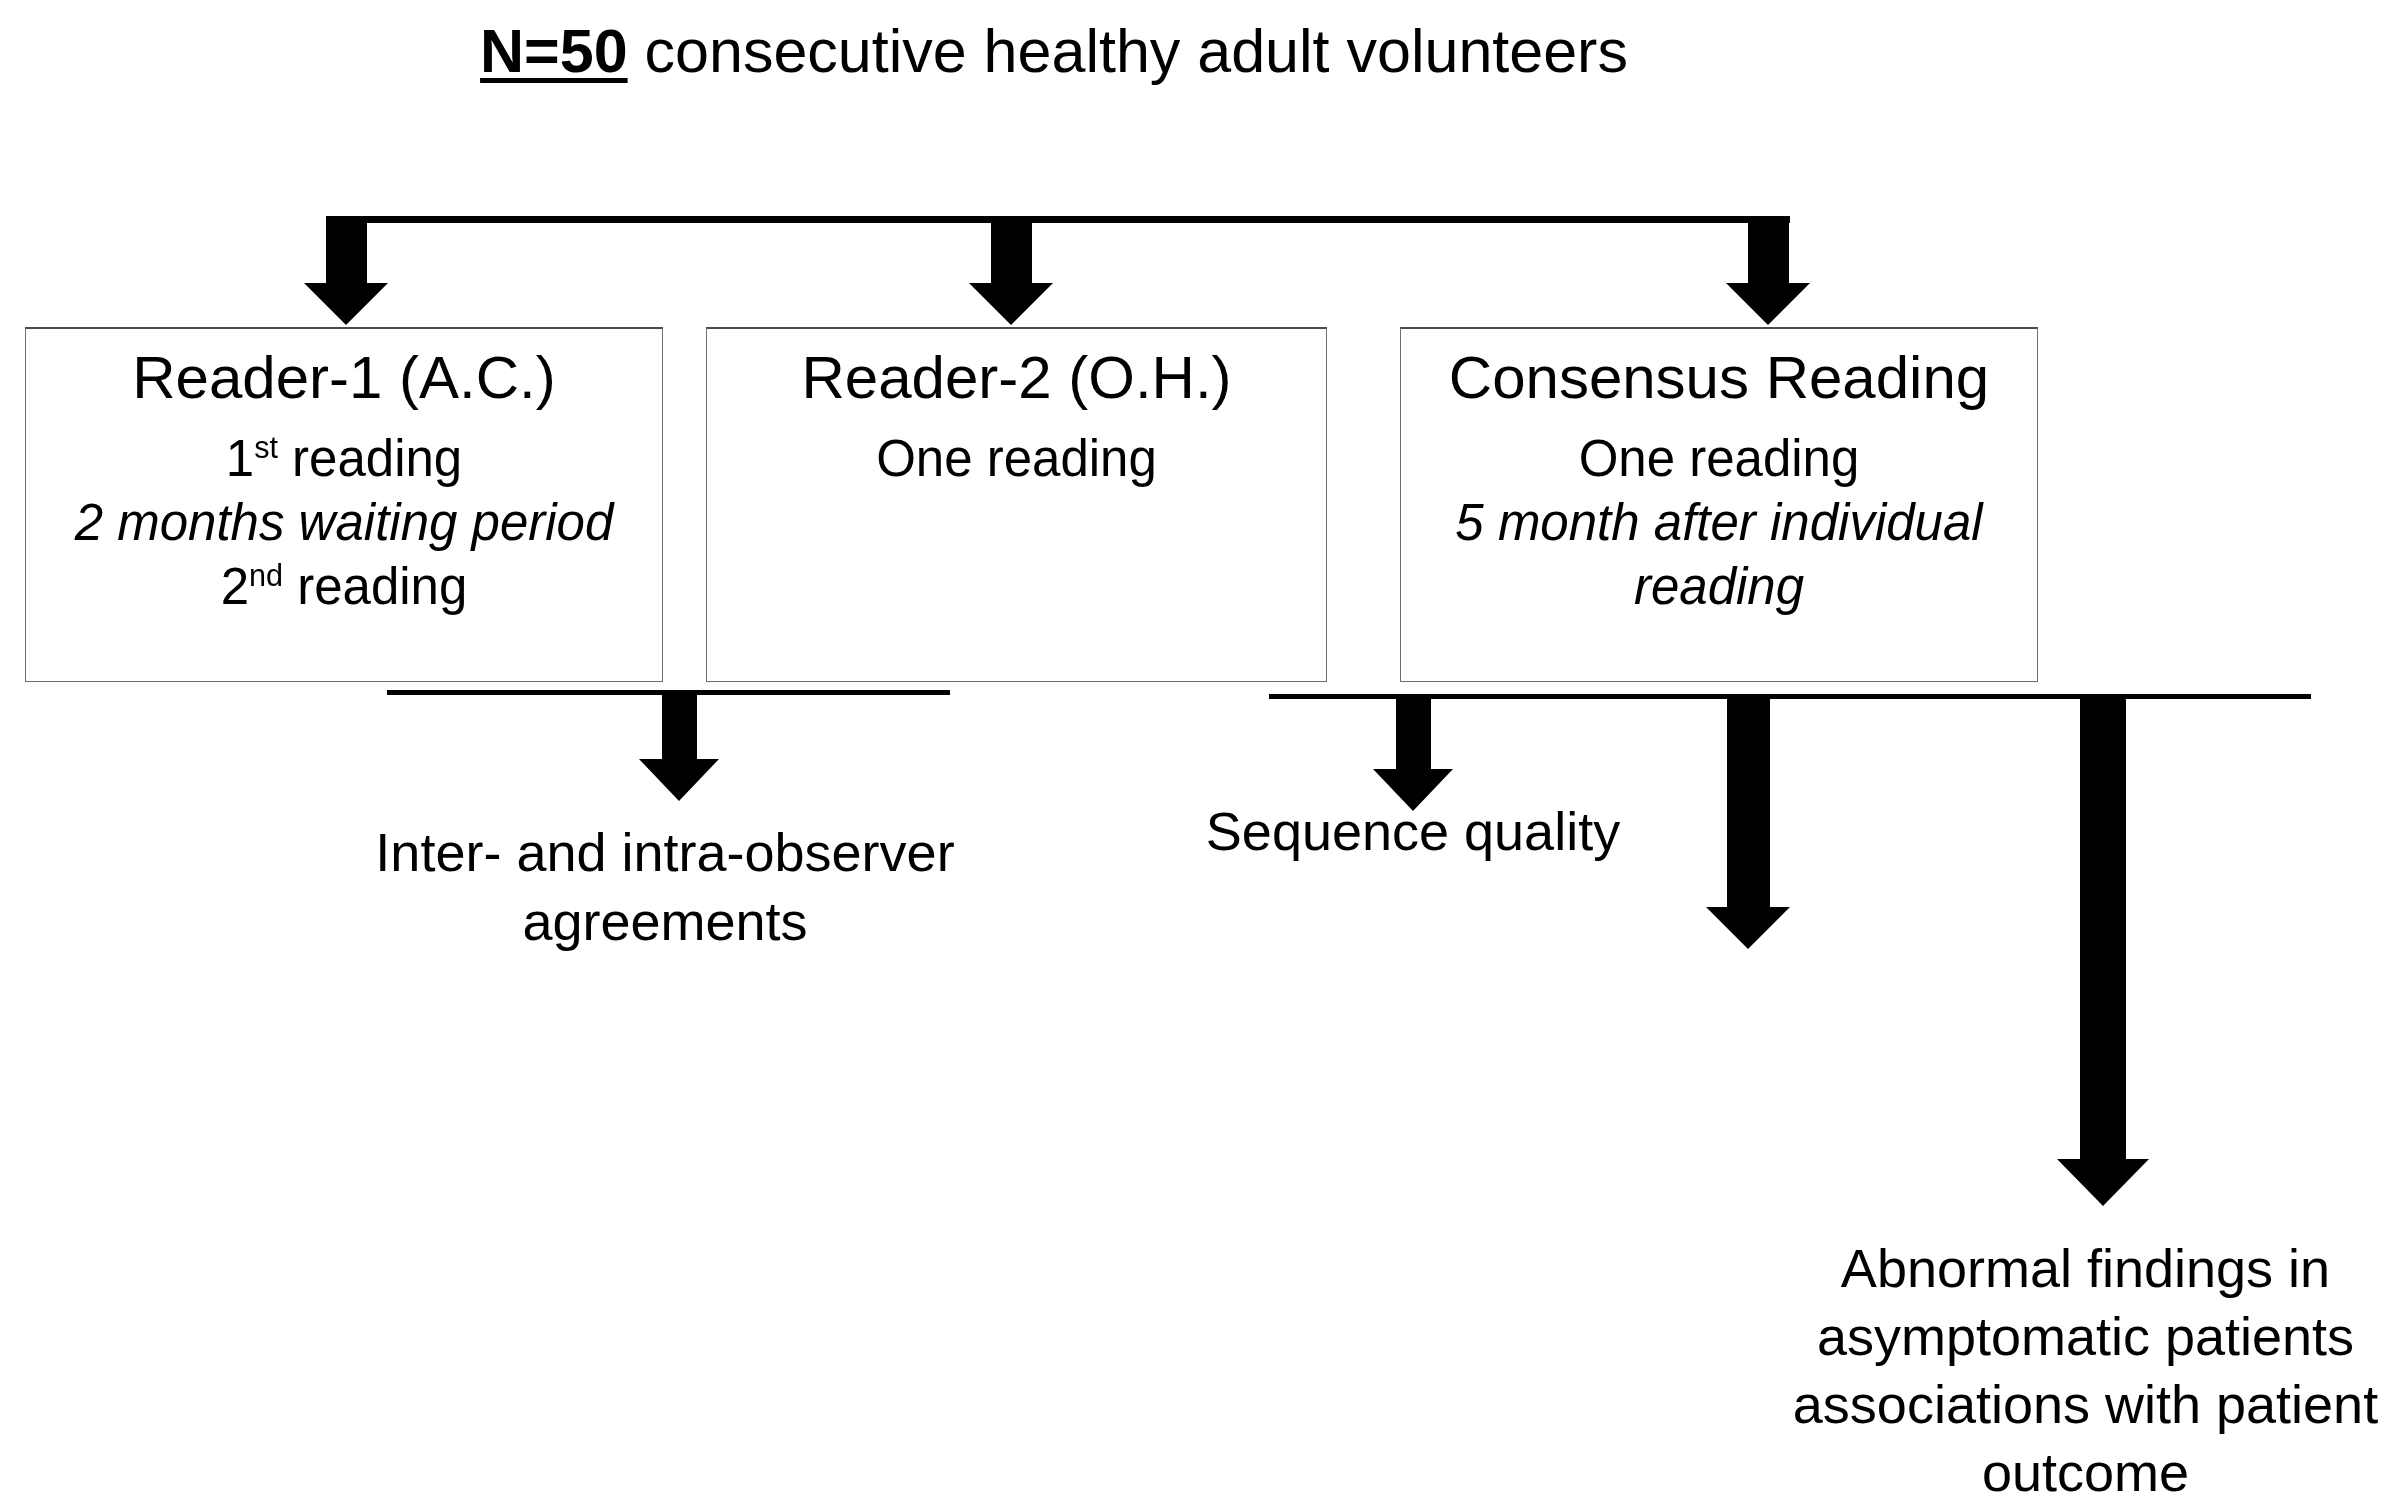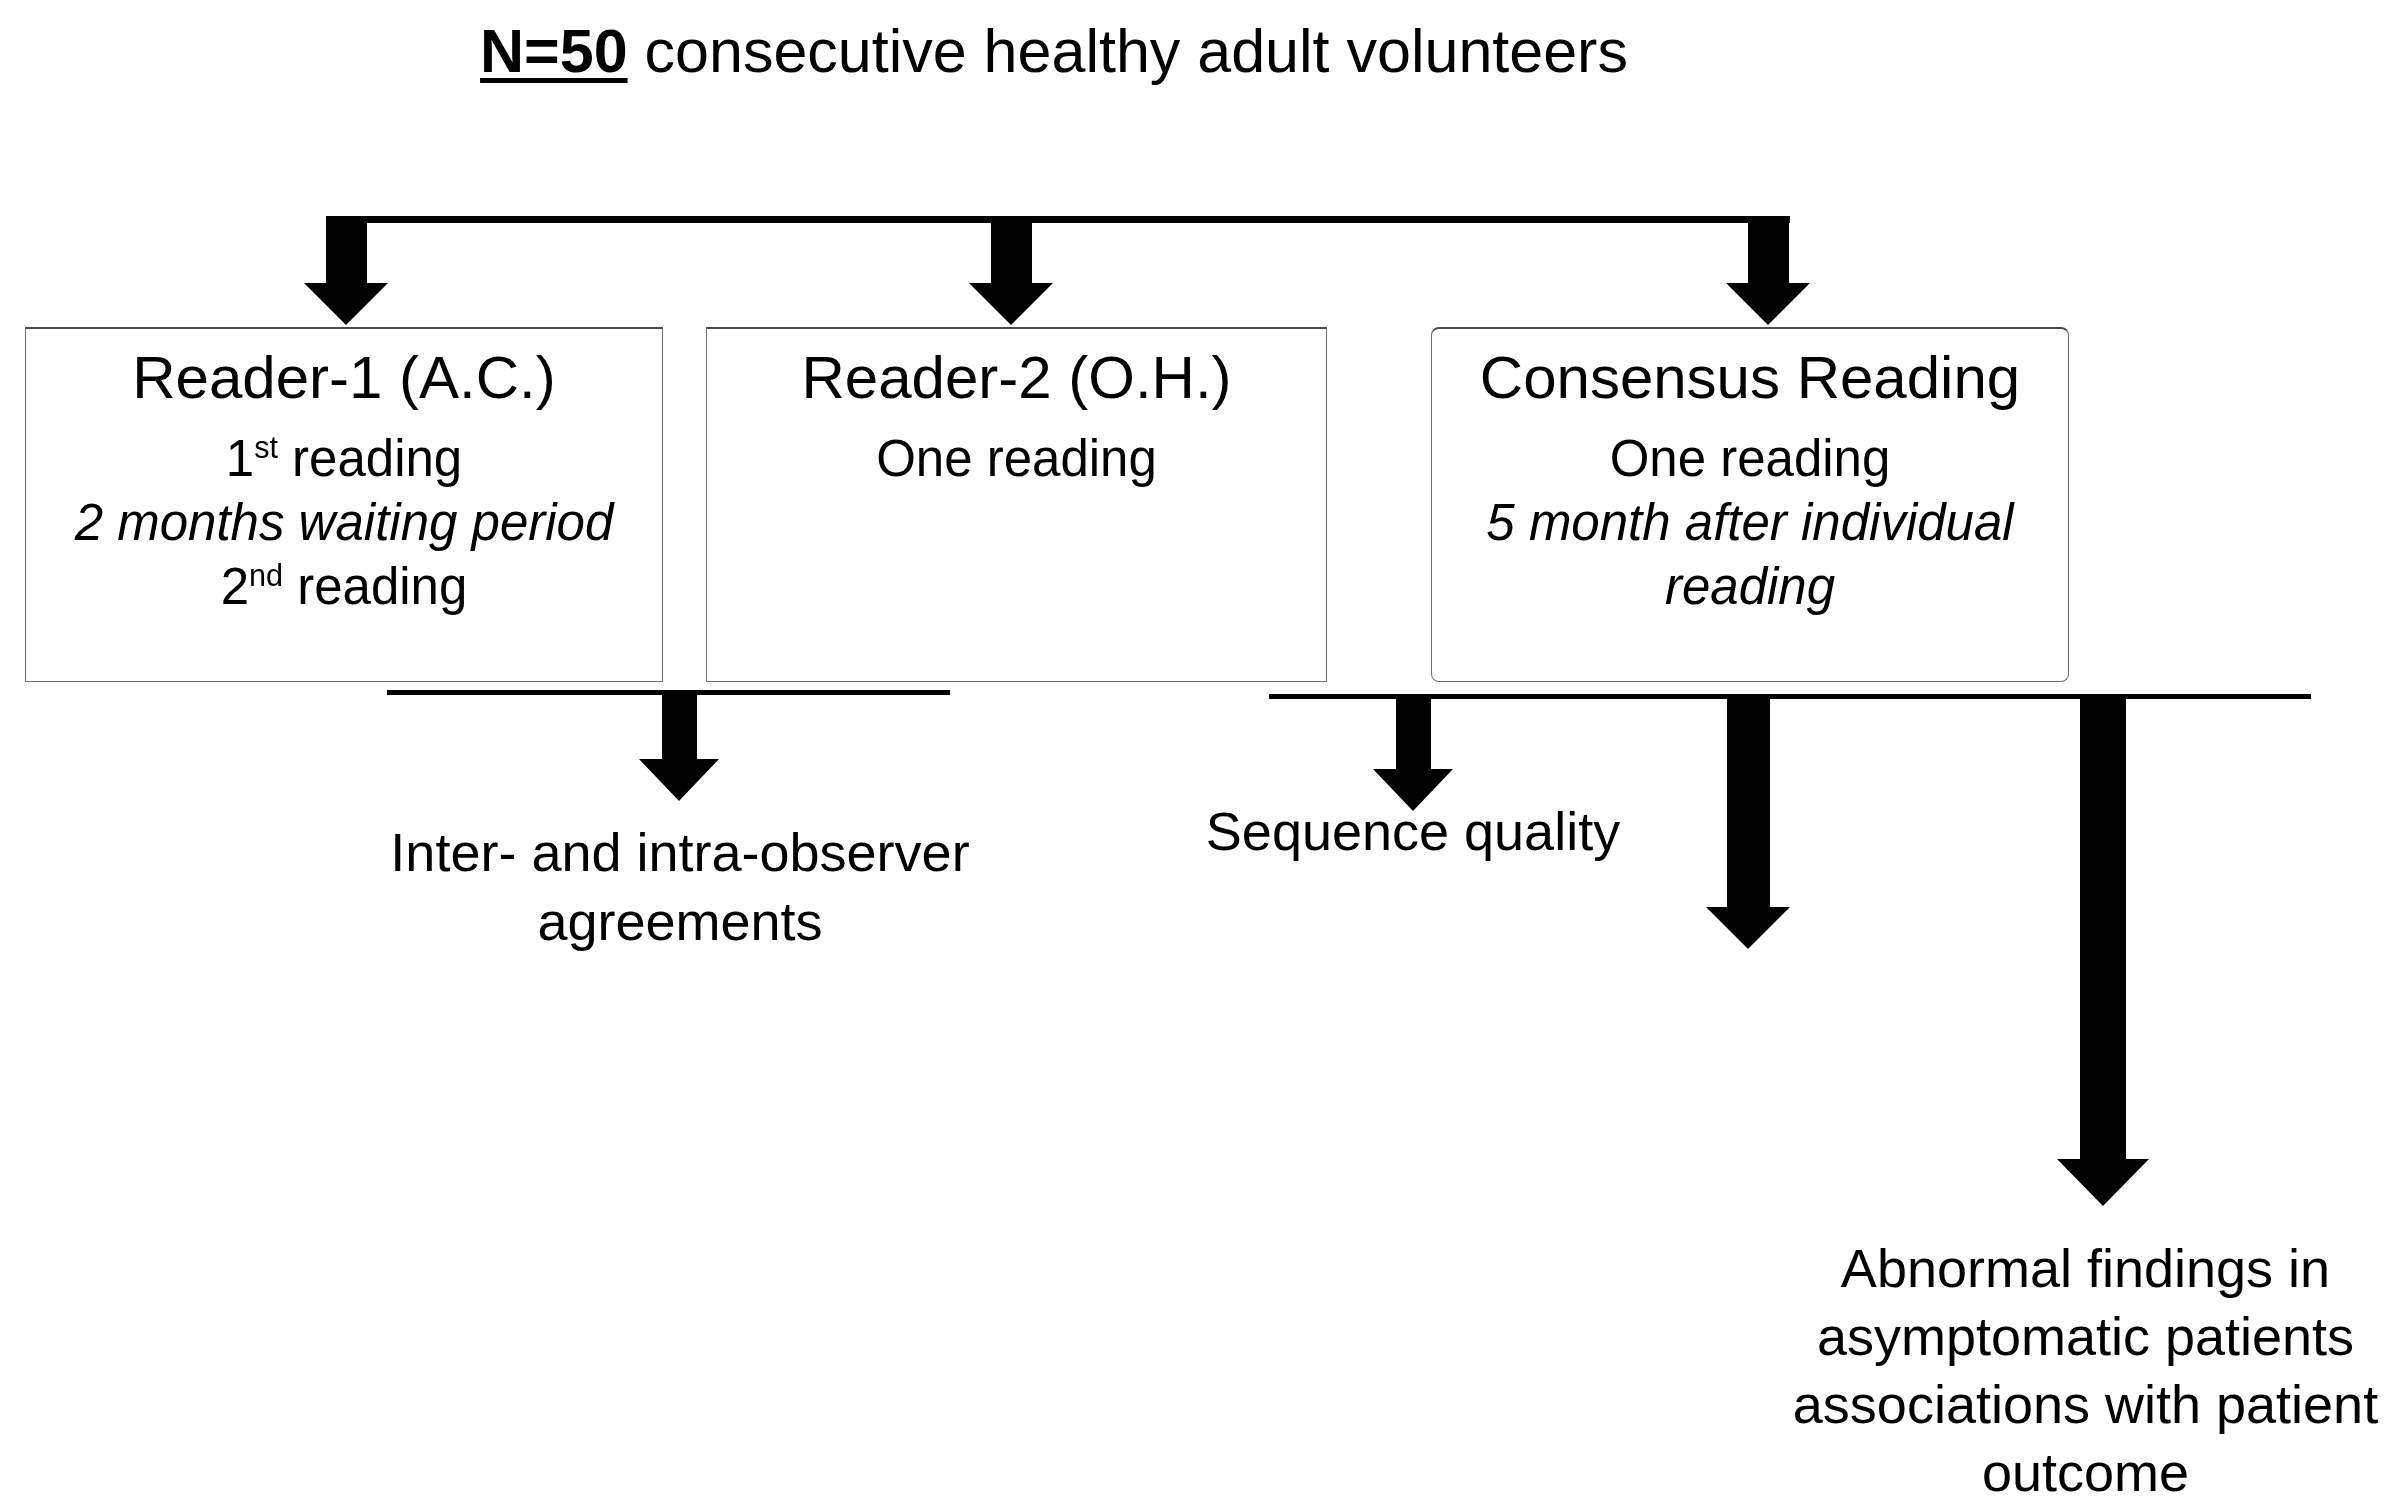--- a/index.html
+++ b/index.html
@@ -89,37 +89,37 @@
   
   .rbox{
     position:absolute; top:327px; height:355px;
     border:1.8px solid var(--border);
     border-top:2.7px solid var(--border-top);
     background:var(--bg);
     text-align:center;
   }
   .rbox.b1{left:25px;  width:638px;}
   .rbox.b2{left:706px; width:621px;}
-  .rbox.b3{left:1431px; width:638px;border-radius:8px;}
+  .rbox.b3{left:1400px; width:638px;}
   .rbox .rbox-title{
     margin-top:12.8px;
     font-size:60px; line-height:71px; white-space:nowrap;
   }
   .rbox .rbox-body{margin-top:14.6px;}
   .rbox .rline{
     font-size:51px; line-height:64px; white-space:nowrap;
   }
   .rbox .rline sup{font-size:60%; line-height:0;}
   
   .note{
     position:absolute; text-align:center;
     font-size:54px; line-height:68px;
   }
   .note div{white-space:nowrap;}
-  .note.left{left:269px; top:818px; width:822px; line-height:69px;}
+  .note.left{left:254px; top:818px; width:822px; line-height:69px;}
   .note.rA{left:1048px; top:797px; width:730px;}
   .note.rB{left:1382px; top:964px; width:730px; line-height:67px;}
   .note.rC{left:1764px; top:1234px; width:643px;}
 </style>
 </head>
 <body>
 
 <div class="canvas">
 
   <div class="title">

